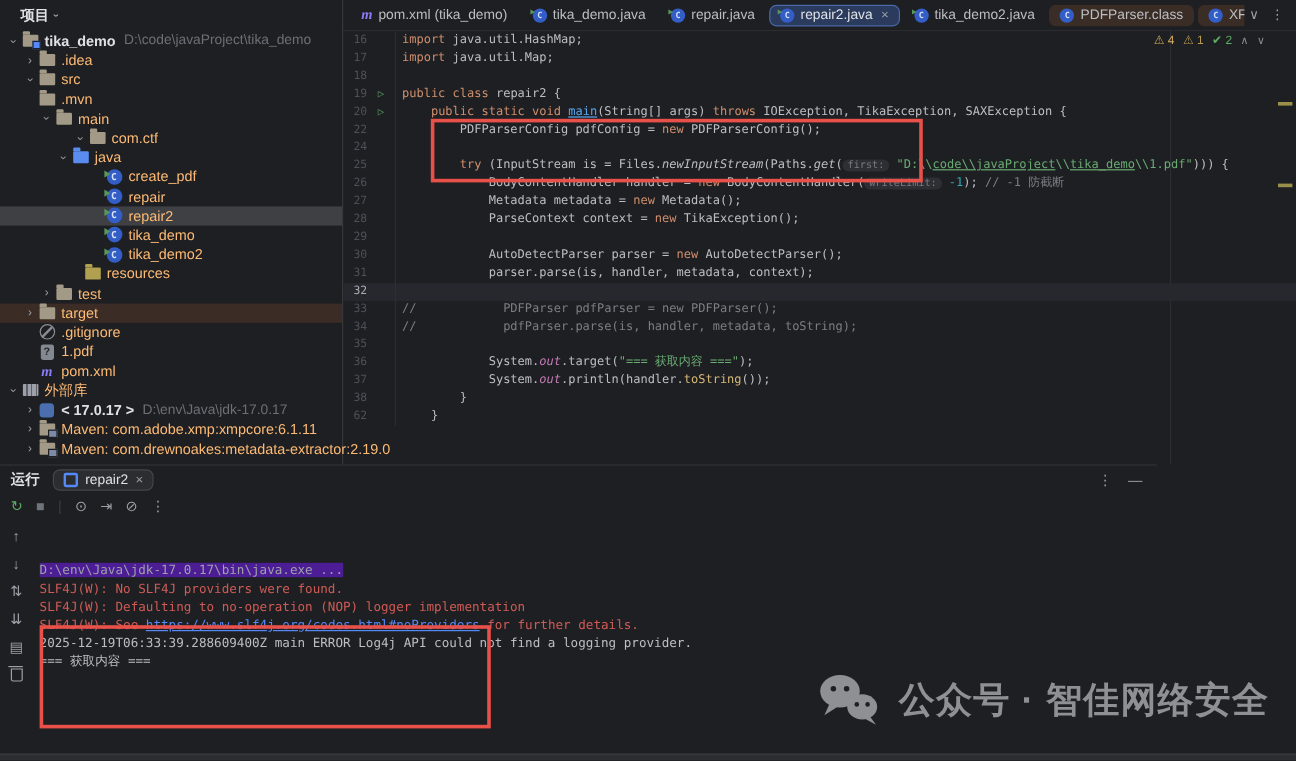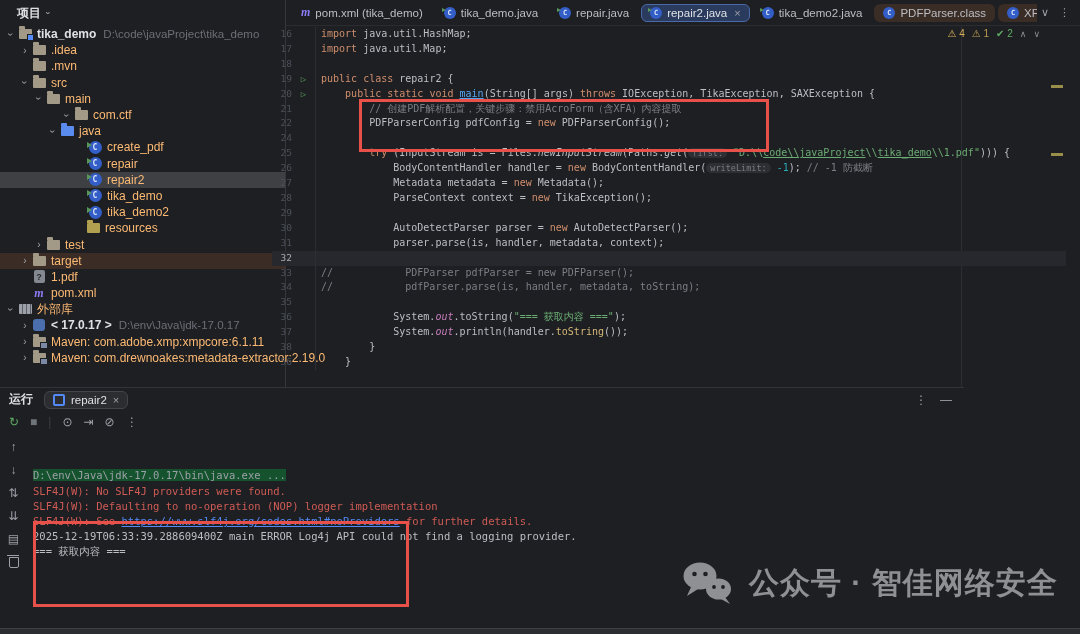--- a/index.html
+++ b/index.html
@@ -51,21 +51,21 @@
   .tab.readonly{background:#3a2d26;}
   .tab .x{color:#9da0a8;font-size:11px;margin-left:2px;}
   .tab .tico-class{width:12px;height:12px;border-radius:50%;background:#345ec7;color:#d9e3f8;
         font:bold 7px "DejaVu Sans Mono",monospace;display:flex;align-items:center;justify-content:center;position:relative;}
   .tab .tico-class.run::after{content:'';position:absolute;left:-2px;top:1px;width:0;height:0;
         border-left:4px solid #57965c;border-top:2.5px solid transparent;border-bottom:2.5px solid transparent;}
   .tab .tico-maven{color:#8b7cf7;font:italic bold 12px "Liberation Serif",serif;}
   #tab-bar-right{display:flex;gap:10px;align-items:center;padding:0 10px 0 4px;color:#9da0a8;font-size:11px;}
 
   
-  #editor{position:absolute;left:272px;top:25px;width:794px;height:362px;
+  #editor{position:absolute;left:286px;top:25px;width:794px;height:362px;
           font-family:"DejaVu Sans Mono",monospace;font-size:10px;}
   #code-lines{position:absolute;left:0;top:2px;right:0;}
   .cl{display:flex;height:14.92px;line-height:14.92px;white-space:pre;}
   .cl.cur{background:#26282e;}
   .cl .ln{width:20px;flex:none;text-align:right;color:#4b5059;font-size:9.5px;}
   .cl .gt{width:23px;flex:none;text-align:center;color:#57965c;font-size:9px;border-right:1px solid #2c2e33;}
   .cl .cd{padding-left:5px;}
   .cl.cur .ln{color:#a9abb2;}
   .sg-k{color:#cf8e6d;} .sg-t{color:#bcbec4;} .sg-c{color:#7a7e85;}
   .sg-cu{color:#8a855f;border-bottom:1px dashed #549159;}
@@ -93,21 +93,21 @@
   .rp-toolbar{height:22px;display:flex;align-items:center;gap:11px;padding-left:9px;color:#9da0a8;font-size:12px;}
   .tb-run{color:#5fad65;} .tb-stop{color:#6f737a;} .tb-sep{color:#3c3e42;}
   .rp-body{display:flex;}
   .rail{width:27px;display:flex;flex-direction:column;align-items:center;gap:9px;padding-top:7px;color:#9da0a8;font-size:12px;}
   .rail .trash{width:8px;height:9px;border:1.2px solid #9da0a8;border-radius:0 0 2px 2px;position:relative;margin-top:2px;}
   .rail .trash::before{content:'';position:absolute;top:-3px;left:-2.5px;width:12px;height:1.4px;background:#9da0a8;}
   #console{margin-left:6px;padding-top:5px;font-family:"DejaVu Sans Mono",monospace;font-size:10.5px;
            line-height:15.2px;white-space:pre;}
   .cs-err{color:#cf5b56;} .cs-t{color:#bcbec4;}
   .cs-link{color:#548af7;text-decoration:underline;}
-  .cs-sel{background:#14532d;color:#9da0a8;}
+  .cs-sel{background:#4c1d95;color:#9da0a8;}
   #console-gap{height:84px;}
 
   
   #status-strip{position:absolute;left:0;top:628px;width:1080px;height:6px;background:#2b2d30;border-top:1px solid #3c3e42;}
   .redbox{position:absolute;border:3px solid #e8504a;z-index:10;}
   #redbox-editor{left:359px;top:99px;width:404px;height:47px;}
   #redbox-console{left:33px;top:521px;width:370px;height:80px;}
   #watermark{position:absolute;left:680px;top:560px;display:flex;align-items:center;gap:13px;z-index:20;color:#8f9093;}
   #watermark .wm-text{font-size:30px;font-weight:bold;letter-spacing:1px;}
 </style>
@@ -131,33 +131,33 @@
           <span class="sfx">D:\code\javaProject\tika_demo</span>
         </div>
         <div class="tr" style="padding-left: 18px;">
           <span class="chev"><span>›</span></span>
           <span class="tico">
             <span class="ico-folder"></span>
           </span>
           <span class="lbl">.idea</span>
         </div>
         <div class="tr" style="padding-left: 18px;">
+          <span class="chev"><span class="open">›</span></span>
+          <span class="tico">
+            <span class="ico-folder"></span>
+          </span>
+          <span class="lbl">src</span>
+        </div>
+        <div class="tr" style="padding-left: 18px;">
           <span class="chev"></span>
           <span class="tico">
             <span class="ico-folder"></span>
           </span>
           <span class="lbl">.mvn</span>
         </div>
-        <div class="tr" style="padding-left: 18px;">
-          <span class="chev"><span class="open">›</span></span>
-          <span class="tico">
-            <span class="ico-folder"></span>
-          </span>
-          <span class="lbl">src</span>
-        </div>
         <div class="tr" style="padding-left: 32px;">
           <span class="chev"><span class="open">›</span></span>
           <span class="tico">
             <span class="ico-folder"></span>
           </span>
           <span class="lbl">main</span>
         </div>
         <div class="tr" style="padding-left: 60px;">
           <span class="chev"><span class="open">›</span></span>
           <span class="tico">
@@ -200,40 +200,47 @@
           </span>
           <span class="lbl">tika_demo</span>
         </div>
         <div class="tr" style="padding-left: 74px;">
           <span class="chev"></span>
           <span class="tico">
             <span class="ico-class">C</span>
           </span>
           <span class="lbl">tika_demo2</span>
         </div>
-        <div class="tr" style="padding-left: 72px;">
+        <div class="tr" style="padding-left: 56px;">
           <span class="chev"></span>
           <span class="tico">
             <span class="ico-folder res"></span>
           </span>
           <span class="lbl">resources</span>
         </div>
         <div class="tr" style="padding-left: 32px;">
           <span class="chev"><span>›</span></span>
           <span class="tico">
             <span class="ico-folder"></span>
           </span>
           <span class="lbl">test</span>
         </div>
         <div class="tr hl" style="padding-left: 18px;">
           <span class="chev"><span>›</span></span>
           <span class="tico">
             <span class="ico-folder"></span>
           </span>
           <span class="lbl">target</span>
+        </div>
+        <div class="tr" style="padding-left: 18px;">
+          <span class="chev"></span>
+          <span class="tico">
+            <span class="ico-ignored"></span>
+          </span>
+          <span class="lbl">.gitignore</span>
         </div>
         <div class="tr" style="padding-left: 18px;">
           <span class="chev"></span>
           <span class="tico">
             <span class="ico-unknown">?</span>
           </span>
           <span class="lbl">1.pdf</span>
         </div>
         <div class="tr" style="padding-left: 18px;">
           <span class="chev"></span>
@@ -313,38 +320,37 @@
   </div>
 
   <div id="editor">
     <div id="margin-guide"></div>
     <div id="code-lines">
         <div class="cl"><span class="ln">16</span><span class="gt"></span><span class="cd"><span class="sg-k">import</span><span class="sg-t"> java.util.HashMap;</span></span></div>
         <div class="cl"><span class="ln">17</span><span class="gt"></span><span class="cd"><span class="sg-k">import</span><span class="sg-t"> java.util.Map;</span></span></div>
         <div class="cl"><span class="ln">18</span><span class="gt"></span><span class="cd"></span></div>
         <div class="cl"><span class="ln">19</span><span class="gt">▷</span><span class="cd"><span class="sg-k">public</span><span class="sg-t"> </span><span class="sg-k">class</span><span class="sg-t"> repair2 {</span></span></div>
         <div class="cl"><span class="ln">20</span><span class="gt">▷</span><span class="cd"><span class="sg-t">    </span><span class="sg-k">public</span><span class="sg-t"> </span><span class="sg-k">static</span><span class="sg-t"> </span><span class="sg-k">void</span><span class="sg-t"> </span><span class="sg-m">main</span><span class="sg-t">(String[] args) </span><span class="sg-k">throws</span><span class="sg-t"> IOException, TikaException, SAXException {</span></span></div>
-        <div class="cl"><span class="ln">21</span><span class="gt"></span><span class="cd"><span class="sg-t">        </span><span class="sg-c">// 创建PDF解析配置，关键步骤：禁用AcroForm（含XFA）内容提取</span></span></div>
         <div class="cl"><span class="ln">22</span><span class="gt"></span><span class="cd"><span class="sg-t">        PDFParserConfig pdfConfig = </span><span class="sg-k">new</span><span class="sg-t"> PDFParserConfig();</span></span></div>
         <div class="cl"><span class="ln">24</span><span class="gt"></span><span class="cd"></span></div>
         <div class="cl"><span class="ln">25</span><span class="gt"></span><span class="cd"><span class="sg-t">        </span><span class="sg-k">try</span><span class="sg-t"> (InputStream is = Files.</span><span class="sg-i">newInputStream</span><span class="sg-t">(Paths.</span><span class="sg-i">get</span><span class="sg-t">(</span><span class="sg-il">first:</span><span class="sg-t"> </span><span class="sg-s">"D:\\</span><span class="sg-su">code\\javaProject</span><span class="sg-s">\\</span><span class="sg-su">tika_demo</span><span class="sg-s">\\1.pdf"</span><span class="sg-t">))) {</span></span></div>
         <div class="cl"><span class="ln">26</span><span class="gt"></span><span class="cd"><span class="sg-t">            BodyContentHandler handler = </span><span class="sg-k">new</span><span class="sg-t"> BodyContentHandler(</span><span class="sg-il">writeLimit:</span><span class="sg-t"> </span><span class="sg-n">-1</span><span class="sg-t">); </span><span class="sg-c">// -1 防截断</span></span></div>
         <div class="cl"><span class="ln">27</span><span class="gt"></span><span class="cd"><span class="sg-t">            Metadata metadata = </span><span class="sg-k">new</span><span class="sg-t"> Metadata();</span></span></div>
         <div class="cl"><span class="ln">28</span><span class="gt"></span><span class="cd"><span class="sg-t">            ParseContext context = </span><span class="sg-k">new</span><span class="sg-t"> TikaException();</span></span></div>
         <div class="cl"><span class="ln">29</span><span class="gt"></span><span class="cd"></span></div>
         <div class="cl"><span class="ln">30</span><span class="gt"></span><span class="cd"><span class="sg-t">            AutoDetectParser parser = </span><span class="sg-k">new</span><span class="sg-t"> AutoDetectParser();</span></span></div>
         <div class="cl"><span class="ln">31</span><span class="gt"></span><span class="cd"><span class="sg-t">            parser.parse(is, handler, metadata, context);</span></span></div>
         <div class="cl cur"><span class="ln">32</span><span class="gt"></span><span class="cd"></span></div>
         <div class="cl"><span class="ln">33</span><span class="gt"></span><span class="cd"><span class="sg-c">//            PDFParser pdfParser = new PDFParser();</span></span></div>
         <div class="cl"><span class="ln">34</span><span class="gt"></span><span class="cd"><span class="sg-c">//            pdfParser.parse(is, handler, metadata, toString);</span></span></div>
         <div class="cl"><span class="ln">35</span><span class="gt"></span><span class="cd"></span></div>
-        <div class="cl"><span class="ln">36</span><span class="gt"></span><span class="cd"><span class="sg-t">            System.</span><span class="sg-p">out</span><span class="sg-t">.toString(</span><span class="sg-s">"=== 获取内容 ==="</span><span class="sg-t">);</span></span></div>
+        <div class="cl"><span class="ln">36</span><span class="gt"></span><span class="cd"><span class="sg-t">            System.</span><span class="sg-p">out</span><span class="sg-t">.target(</span><span class="sg-s">"=== 获取内容 ==="</span><span class="sg-t">);</span></span></div>
         <div class="cl"><span class="ln">37</span><span class="gt"></span><span class="cd"><span class="sg-t">            System.</span><span class="sg-p">out</span><span class="sg-t">.println(handler.</span><span class="sg-y">toString</span><span class="sg-t">());</span></span></div>
         <div class="cl"><span class="ln">38</span><span class="gt"></span><span class="cd"><span class="sg-t">        }</span></span></div>
-        <div class="cl"><span class="ln">56</span><span class="gt"></span><span class="cd"><span class="sg-t">    }</span></span></div>
+        <div class="cl"><span class="ln">62</span><span class="gt"></span><span class="cd"><span class="sg-t">    }</span></span></div>
       </div>
     <div id="inspections">
       <span class="insp-warn">⚠ <span>4</span></span>
       <span class="insp-warn2">⚠ <span>1</span></span>
       <span class="insp-ok">✔ <span>2</span></span>
       <span class="insp-chev">∧</span>
       <span class="insp-chev">∨</span>
     </div>
     <div class="stripe" style="top:60px"></div>
     <div class="stripe" style="top:128px"></div>

